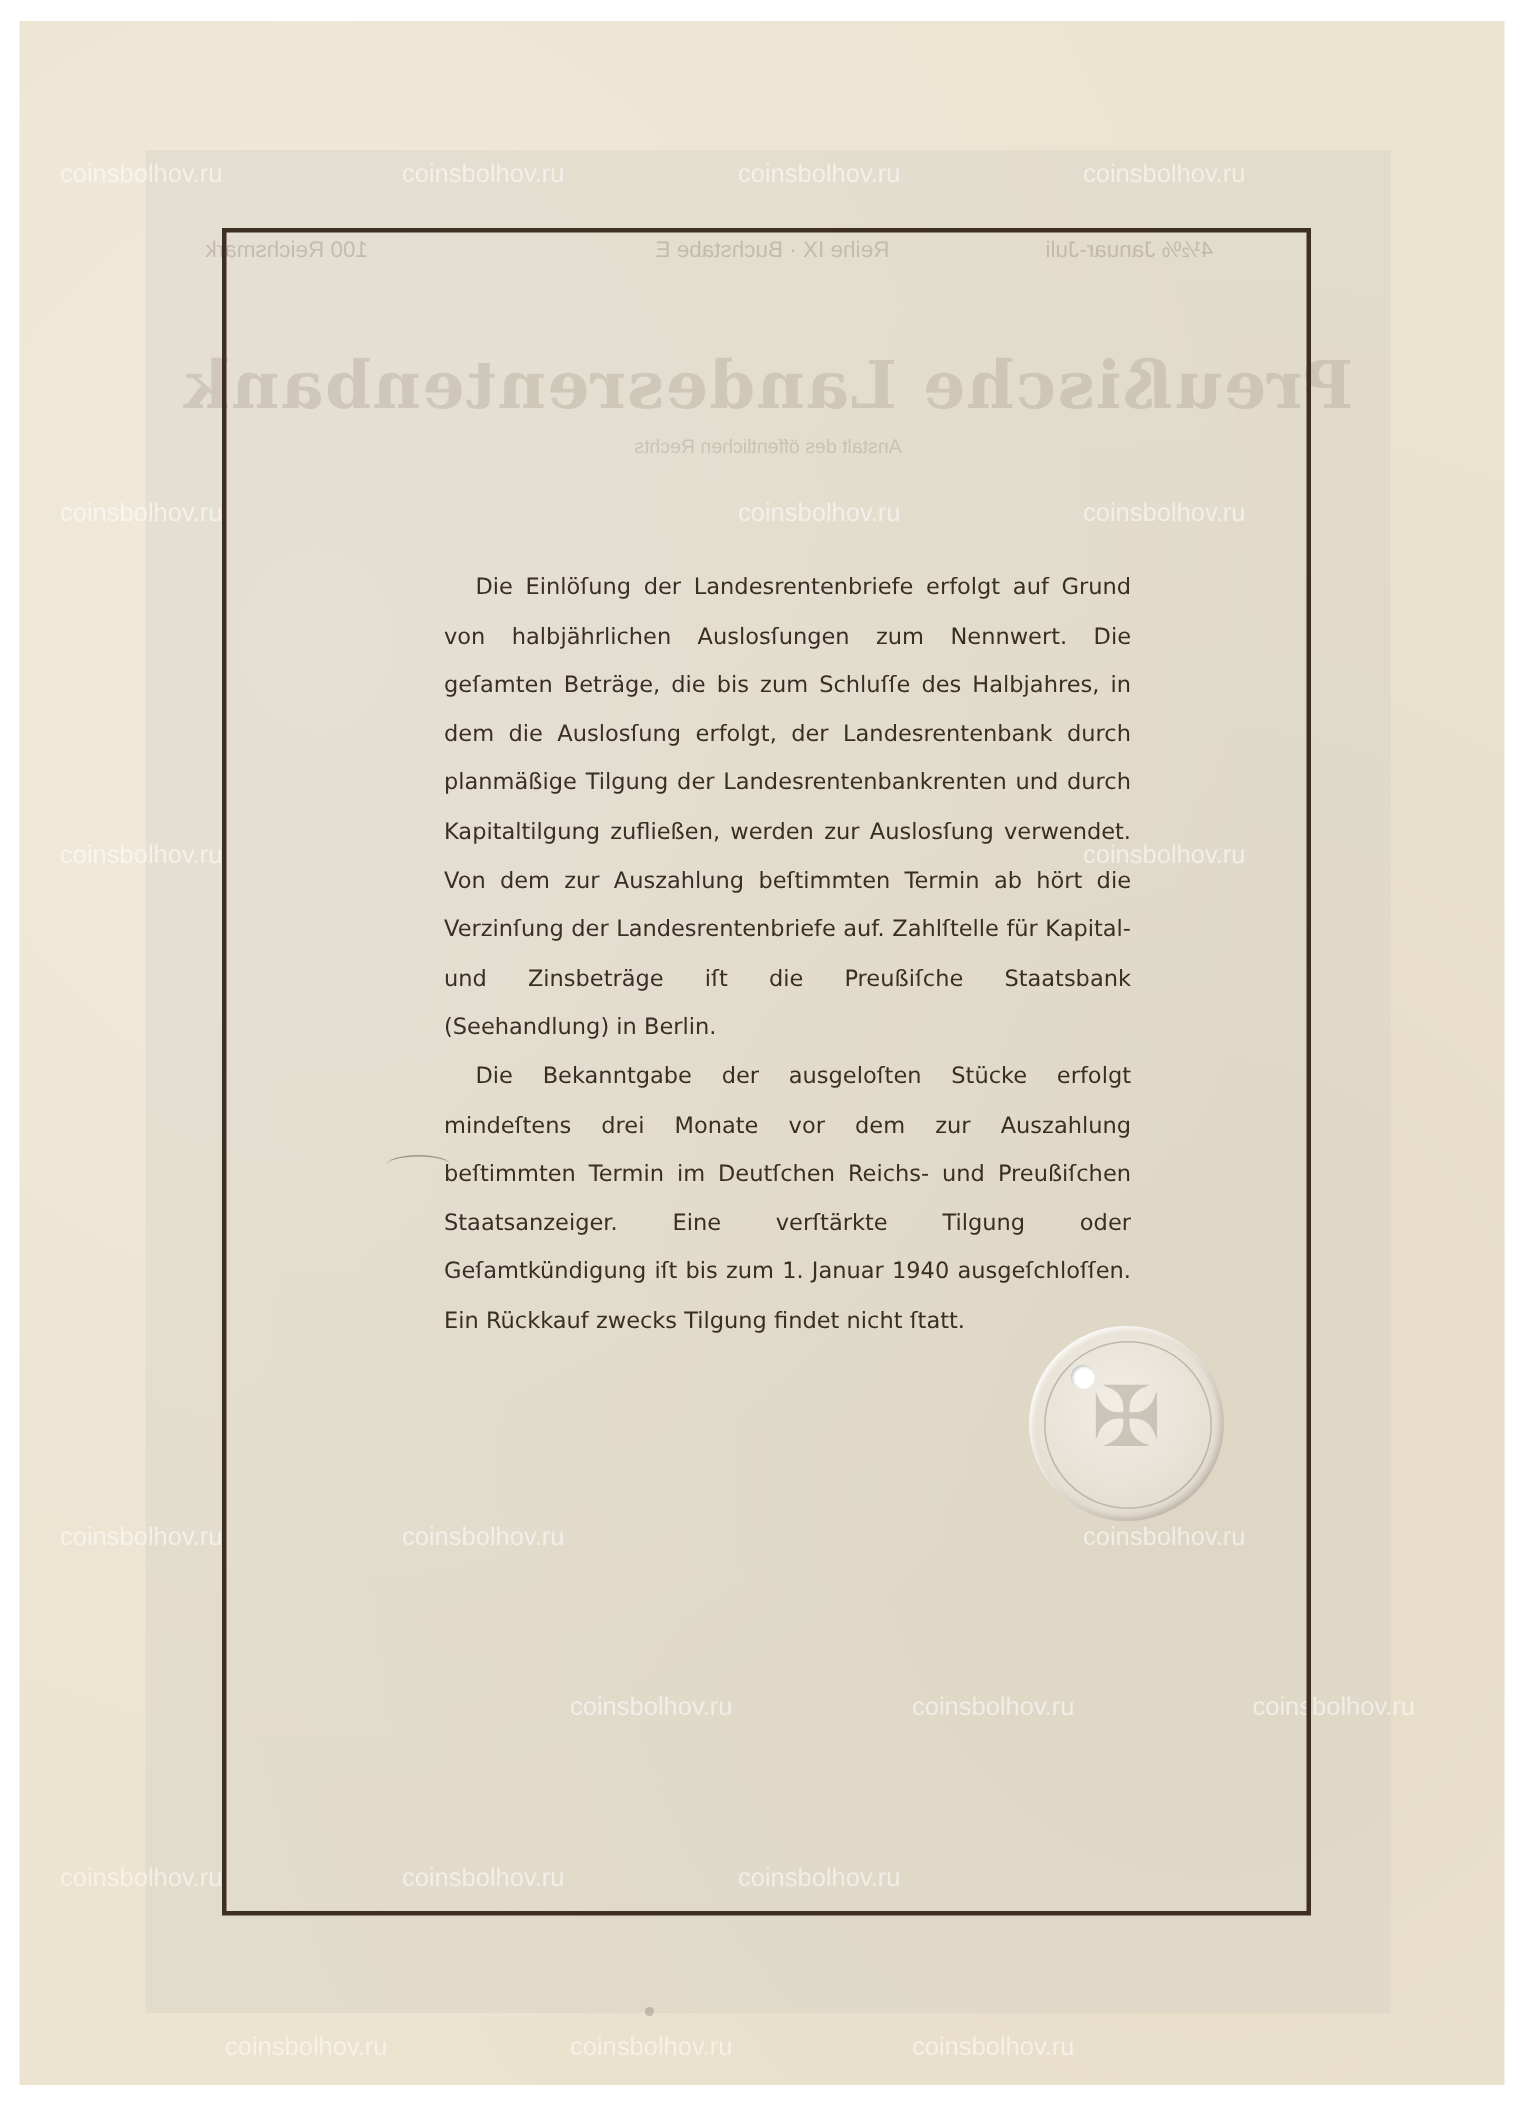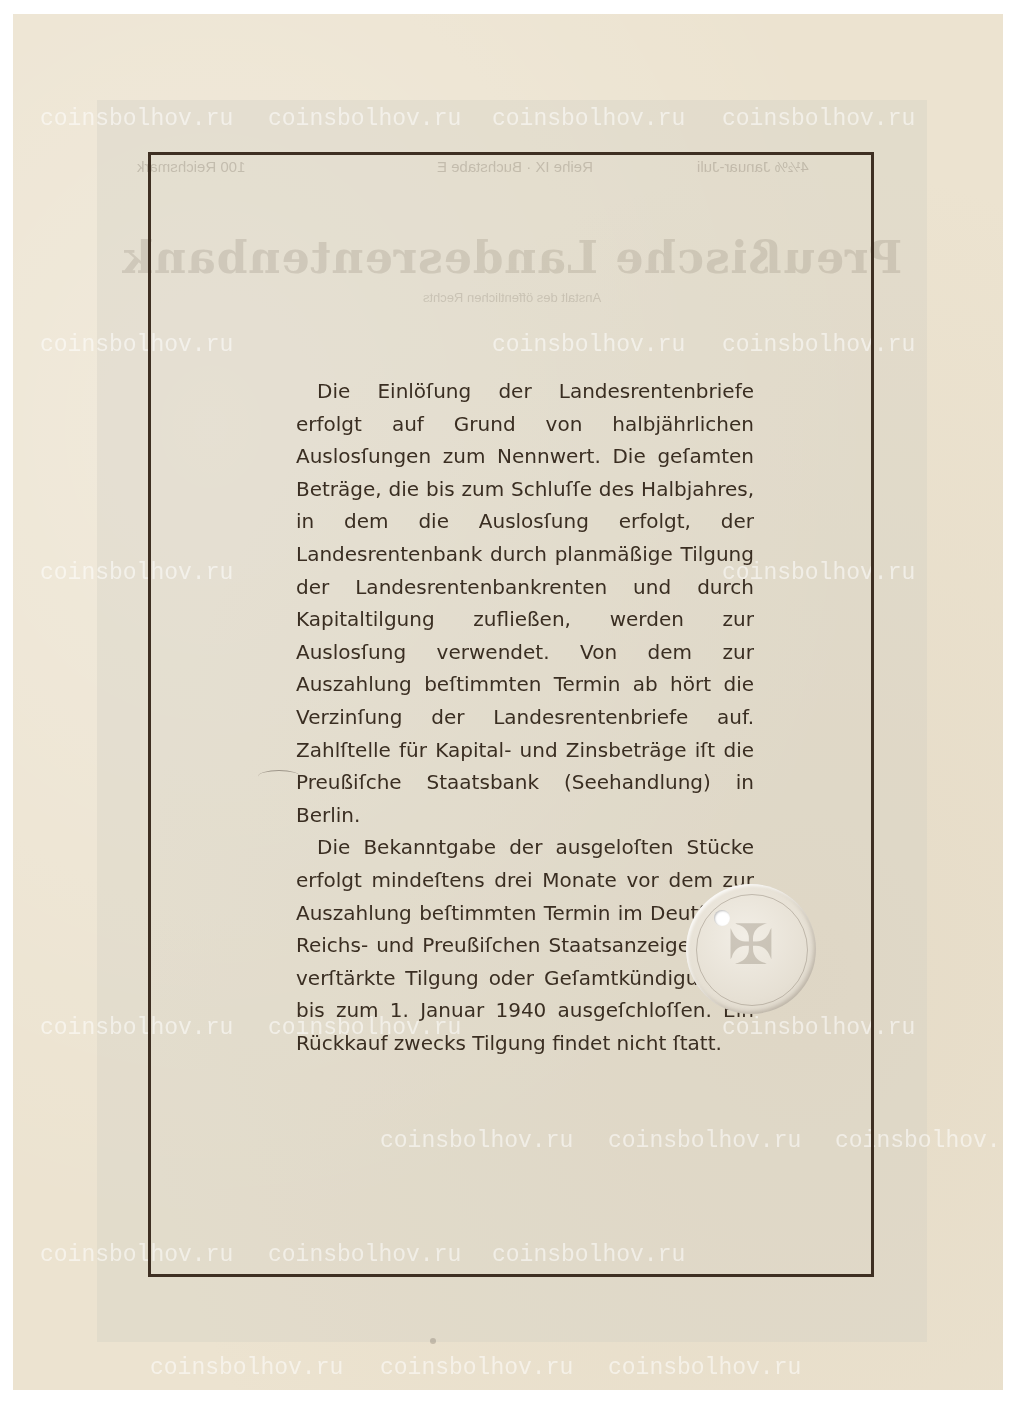--- a/index.html
+++ b/index.html
@@ -28,30 +28,30 @@
       position: absolute; top: 132px; left: 0; width: 100%; text-align: center;
       font-family: "DejaVu Serif", serif; font-size: 44px; font-weight: bold;
       color: rgba(110,100,85,0.18); transform: scaleX(-1); letter-spacing: 1px;
     }
     .bleed-sub {
       position: absolute; top: 190px; left: 0; width: 100%; text-align: center;
       font-size: 13px; color: rgba(110,100,85,0.22); transform: scaleX(-1);
       font-family: "Liberation Sans", sans-serif;
     }
     .watermark {
-      position: absolute; font-family: Liberation Mono, monospace; font-size: 23px;
+      position: absolute; font-family: Liberation Sans, sans-serif; font-size: 17px;
       color: rgba(255,255,255,0.55); white-space: nowrap; pointer-events: none;
     }
     .frame {
       position: absolute; left: 148px; top: 152px; width: 720px; height: 1119px;
       border: 3px solid #3e2f22; box-sizing: content-box;
     }
     .text-block {
       position: absolute; left: 296px; top: 375px; width: 458px;
-      font-family: "DejaVu Sans", sans-serif; font-size: 20px; line-height: 32.6px;
+      font-family: "DejaVu Sans", sans-serif; font-size: 15px; line-height: 32.6px;
       color: #3a2e22; text-align: justify;
     }
     .text-block p { margin: 0; text-indent: 21px; }
     .text-block p + p { margin-top: 0; }
     .seal {
       position: absolute; left: 686px; top: 884px; width: 130px; height: 130px; border-radius: 50%;
       background: radial-gradient(circle at 45% 40%, #f2eee6 0%, #e6e0d4 60%, #d8d0c2 100%);
       box-shadow: inset 2px 2px 3px rgba(255,255,255,0.8), inset -2px -2px 4px rgba(120,110,95,0.35);
     }
     .seal-ring {

